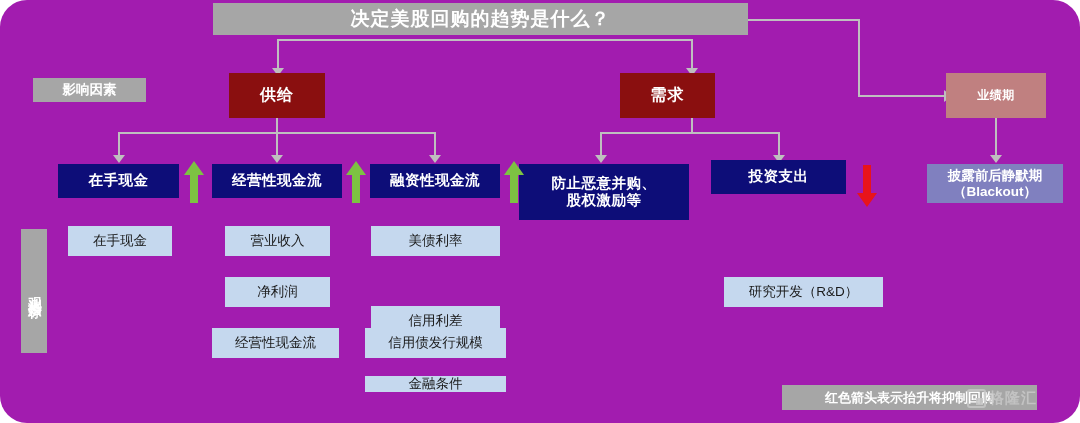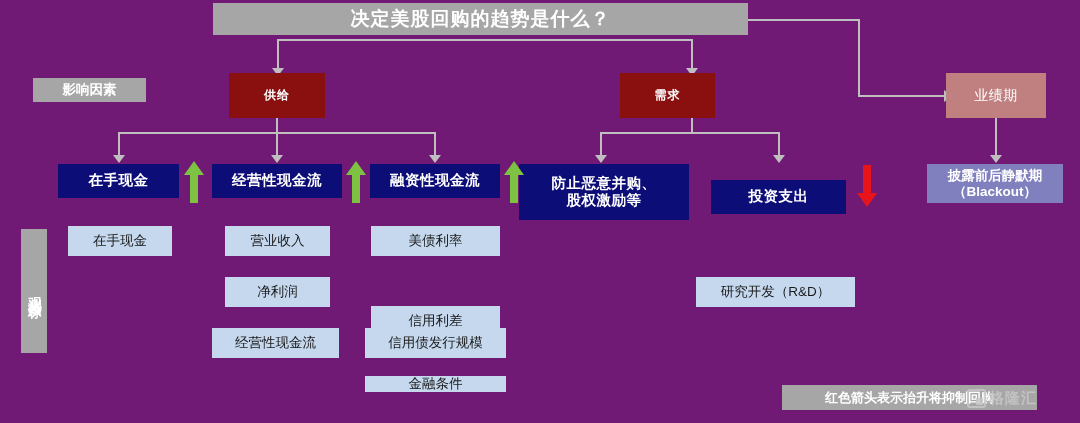--- a/index.html
+++ b/index.html
@@ -8,21 +8,22 @@
     background: #ffffff;
   }
   body {
     font-family: "Liberation Sans", "DejaVu Sans", sans-serif;
   }
   #canvas {
     position: relative;
     width: 1080px;
     height: 423px;
     overflow: hidden;
-    background: #701a75;
+    background: #a21caf;
+    border-radius: 27px;
   }
   .box {
     position: absolute;
     box-sizing: border-box;
     display: flex;
     align-items: center;
     justify-content: center;
     text-align: center;
     line-height: 1.18;
     white-space: pre-line;
@@ -49,30 +50,30 @@
     font-weight: bold;
     writing-mode: vertical-rl;
     text-orientation: upright;
     letter-spacing: 3px;
     line-height: 1.1;
   }
   
   .red-box {
     background: #8a0f0f;
     color: #ffffff;
-    font-size: 12px;
+    font-size: 16px;
     font-weight: bold;
     letter-spacing: 1px;
   }
   
   .rose-box {
     background: #c08080;
     color: #ffffff;
-    font-size: 14px;
-    font-weight: normal;
+    font-size: 12px;
+    font-weight: bold;
     letter-spacing: 0.5px;
     text-align: center;
   }
   
   .navy-box {
     background: #0d0d78;
     color: #ffffff;
     font-size: 14.5px;
     font-weight: bold;
     letter-spacing: 0.5px;
@@ -203,21 +204,21 @@
   <div class="arrow-down" style="left:773px; top:155px;"></div>
 
   <div class="conn conn-v" style="left:995px; top:118px; height:38px;"></div>
   <div class="arrow-down" style="left:990px; top:155px;"></div>
 
   <div class="box navy-box" style="left:58px; top:164px; width:121px; height:34px;">在手现金</div>
   <div class="box navy-box" style="left:212px; top:164px; width:130px; height:34px;">经营性现金流</div>
   <div class="box navy-box" style="left:370px; top:164px; width:130px; height:34px;">融资性现金流</div>
   <div class="box navy-box" style="left:519px; top:164px; width:170px; height:56px;">防止恶意并购、
 股权激励等</div>
-  <div class="box navy-box" style="left:711px; top:180px; width:135px; height:34px;">投资支出</div>
+  <div class="box navy-box" style="left:711px; top:160px; width:135px; height:34px;">投资支出</div>
   <div class="box purple-box" style="left:927px; top:164px; width:136px; height:39px;">披露前后静默期
 （Blackout）</div>
 
   <div class="garrow" style="left:183px; top:160px;">
     <svg width="22" height="44" viewBox="0 0 22 44">
         <polygon points="11,1 21,15 15,15 15,43 7,43 7,15 1,15" fill="#7dc242"></polygon>
       </svg>
   </div>
   <div class="garrow" style="left:345px; top:160px;">
     <svg width="22" height="44" viewBox="0 0 22 44">
@@ -240,21 +241,21 @@
 
   <div class="box ind-box" style="left:225px; top:226px; width:105px; height:30px;">营业收入</div>
   <div class="box ind-box" style="left:225px; top:277px; width:105px; height:30px;">净利润</div>
   <div class="box ind-box" style="left:212px; top:328px; width:127px; height:30px;">经营性现金流</div>
 
   <div class="box ind-box" style="left:371px; top:226px; width:129px; height:30px;">美债利率</div>
   <div class="box ind-box" style="left:371px; top:277px; width:129px; height:30px;margin-top:29px;">信用利差</div>
   <div class="box ind-box" style="left:365px; top:328px; width:141px; height:30px;">信用债发行规模</div>
   <div class="box ind-box" style="left:365px; top:376px; width:141px; height:16px;">金融条件</div>
 
-  <div class="box ind-box" style="left:696px; top:277px; width:159px; height:30px;">研究开发（R&amp;D）</div>
+  <div class="box ind-box" style="left:724px; top:277px; width:159px; height:30px;">研究开发（R&amp;D）</div>
 
   <div class="box note-box" style="left:782px; top:385px; width:255px; height:25px;">红色箭头表示抬升将抑制回购</div>
 
   <div class="watermark" style="left:967px; top:389px;">
     <span class="wm-logo"></span>
     <span class="wm-text">格隆汇</span>
   </div>
 
 </div>
 

